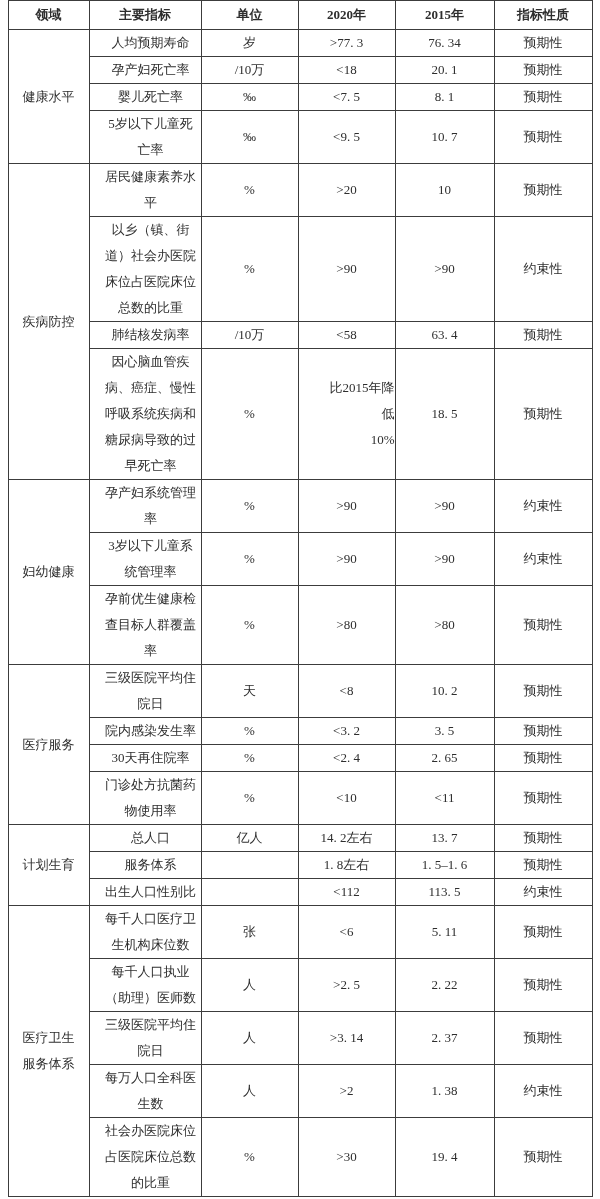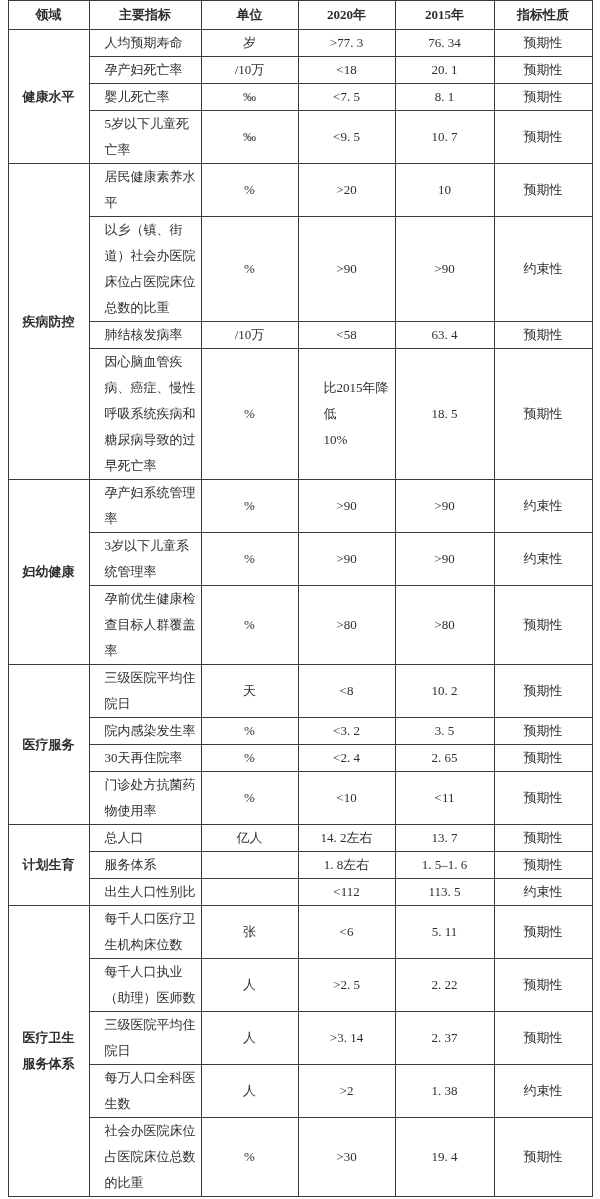--- a/index.html
+++ b/index.html
@@ -35,33 +35,32 @@
   thead tr{height:29px;margin-top:6px;}
   th{font-weight:bold;text-align:center;}
   .r1{height:26px;}
   .r2{height:53px;}
   .r3{height:79px;}
   .r4{height:105px;}
   .c-field{
     text-align:center;
     white-space:pre-line;
     word-break:break-all;
-    font-weight:bold;
   }
   .c-ind{
-    text-align:left;
+    text-align:center;
     padding:0 4px 0 15px;
     word-break:break-all;
   }
   .c-mid{
     text-align:center;
     word-break:break-all;
   }
   .c-left{
-    text-align:left;
+    text-align:right;
     padding-left:25px;
     white-space:pre-line;
     word-break:break-all;
   }
 </style>
 </head>
 <body>
 
 <div class="page">
 

